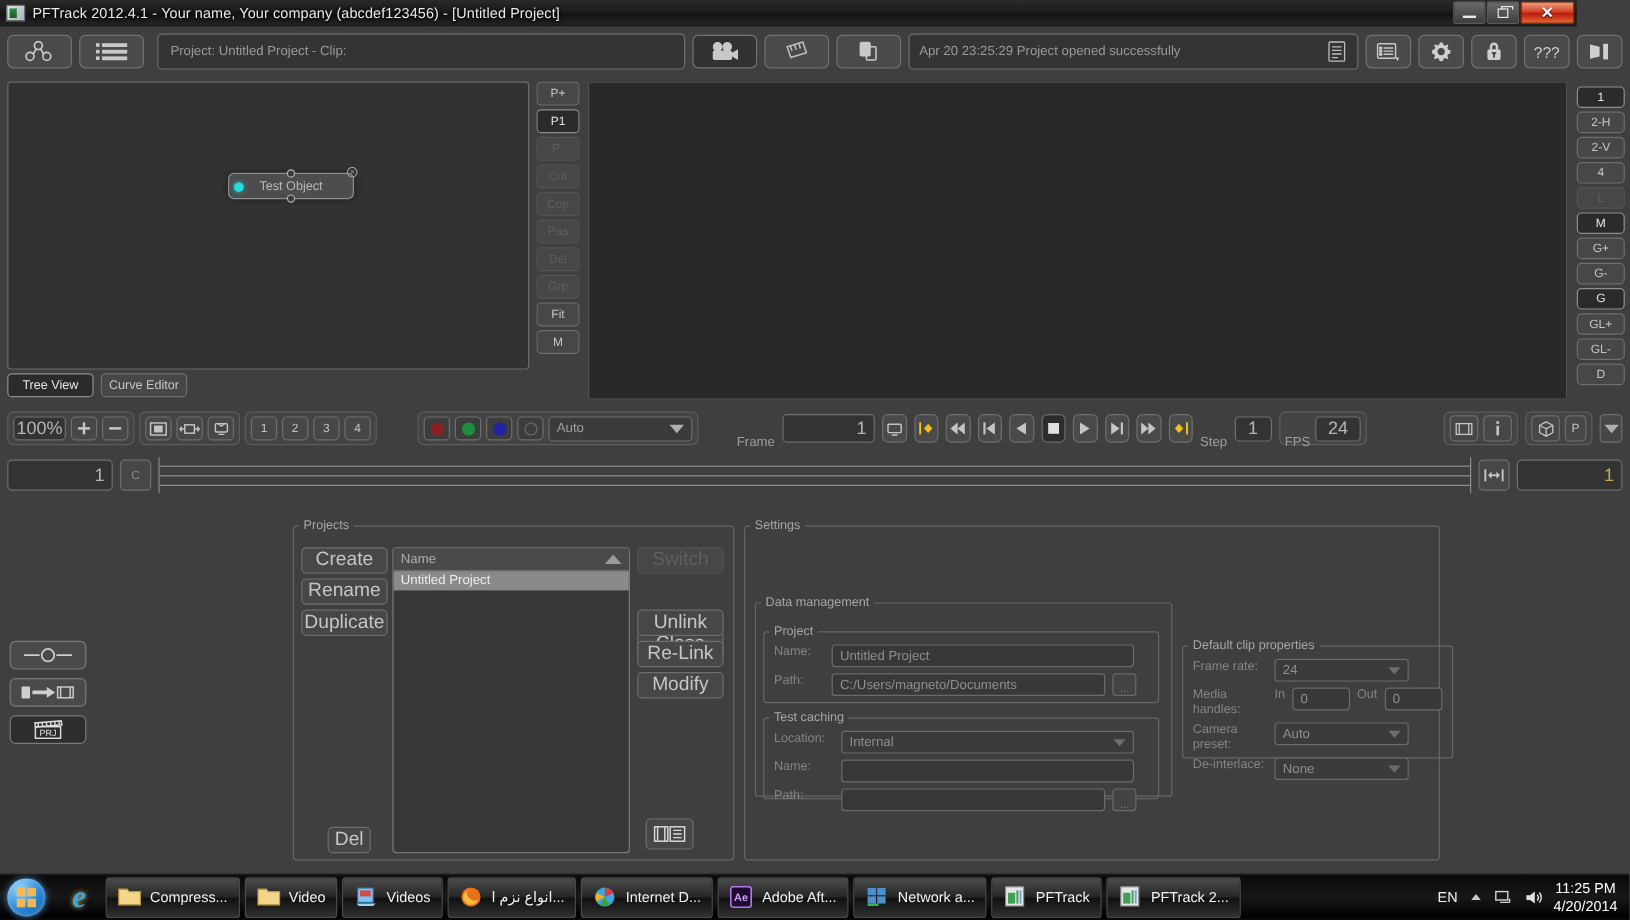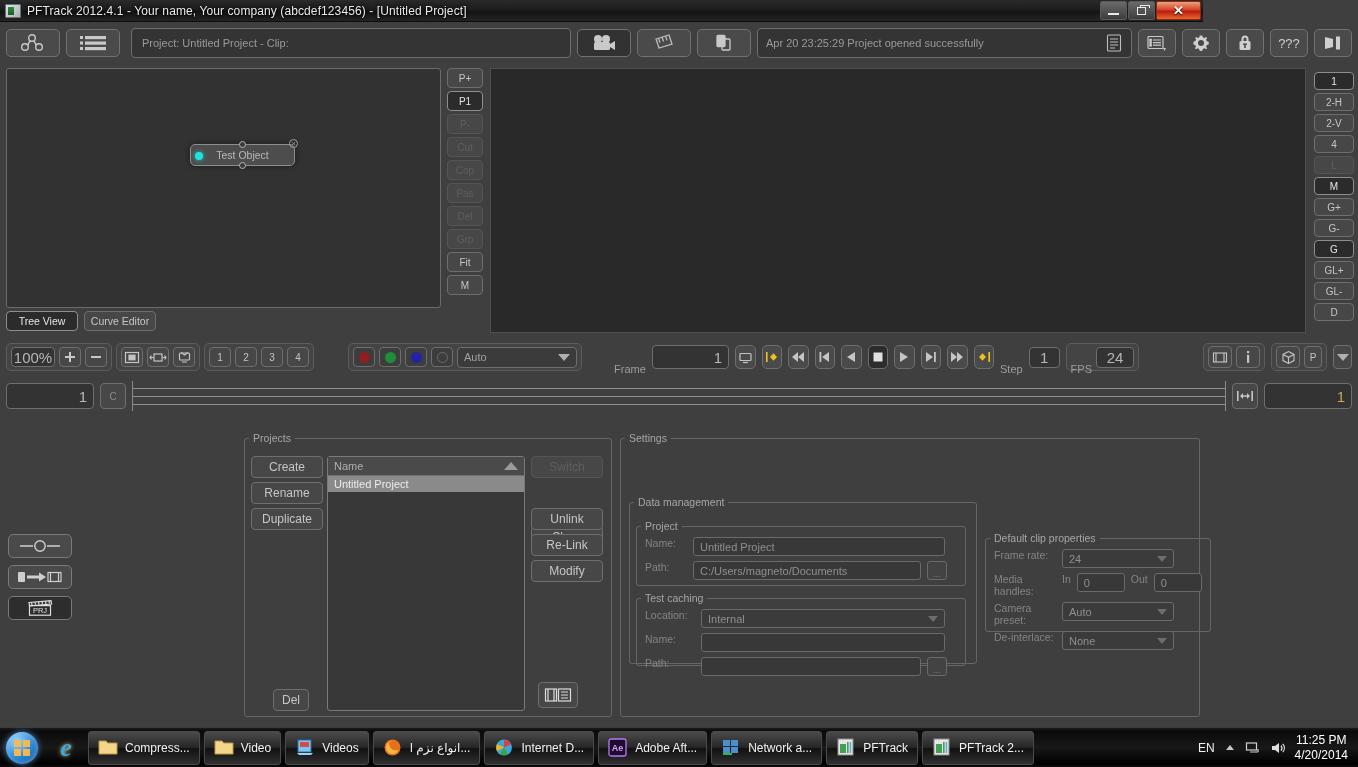--- a/index.html
+++ b/index.html
@@ -7,21 +7,21 @@
     width: 1358px; height: 767px;
     background: #3f3f3f;
     font-family: "Liberation Sans", sans-serif;
     overflow: hidden;
     -webkit-font-smoothing: antialiased;
   }
   body { position: relative; }
 
   
   #titlebar {
-    position: absolute; left: 0; top: 0; width: 1203px; height: 22px;
+    position: absolute; left: 0; top: 0; width: 1314px; height: 22px;
     background: linear-gradient(to bottom, #2a2a2a 0%, #1d1d1d 45%, #141414 55%, #242424 100%);
     border-bottom: 1px solid #0d0d0d;
     display: flex; align-items: center;
   }
   #titlebar .t-icon {
     width: 16px; height: 14px; margin-left: 5px; margin-right: 6px;
     background: linear-gradient(135deg,#dfe4e8,#a8b2ba);
     border: 1px solid #6a7278; border-radius: 1px;
     position: relative;
   }
@@ -47,21 +47,21 @@
     border-color:#8e2b11; font-weight: bold; font-size: 13px;
     color:#fff; text-shadow: 0 1px 1px #000;
   }
   .winbtn .mdash { display:block; width:11px; height:2px; background:#e9e9e9; margin-top:6px; }
   .winbtn .msq { display:block; width:9px; height:8px; border:1px solid #e9e9e9; position:relative; }
   .winbtn .msq:before { content:""; position:absolute; left:2px; top:-3px; width:8px; height:2px; border:1px solid #e9e9e9; border-bottom:none;}
 
   
   .pf-btn {
     background: #474747; border: 1px solid #6e6e6e; border-radius: 4px;
-    color: #c6c6c6; font-size: 12px; display: flex; align-items: center;
+    color: #c6c6c6; font-size: 16px; display: flex; align-items: center;
     justify-content: center; text-align: center; user-select: none;
   }
   .pf-btn.dis { color:#5f5f5f; border-color:#545454; }
   .pf-btn.on { background:#2b2b2b; border-color:#8e8e8e; color:#e4e4e4; }
   .icon-sv { display:block; }
 
   
   #toolbar {
     position:absolute; left:0; top:22px; width:1358px; height:42px;
     background:#3f3f3f; display:flex; align-items:center; padding:0 6px; gap:6px;

